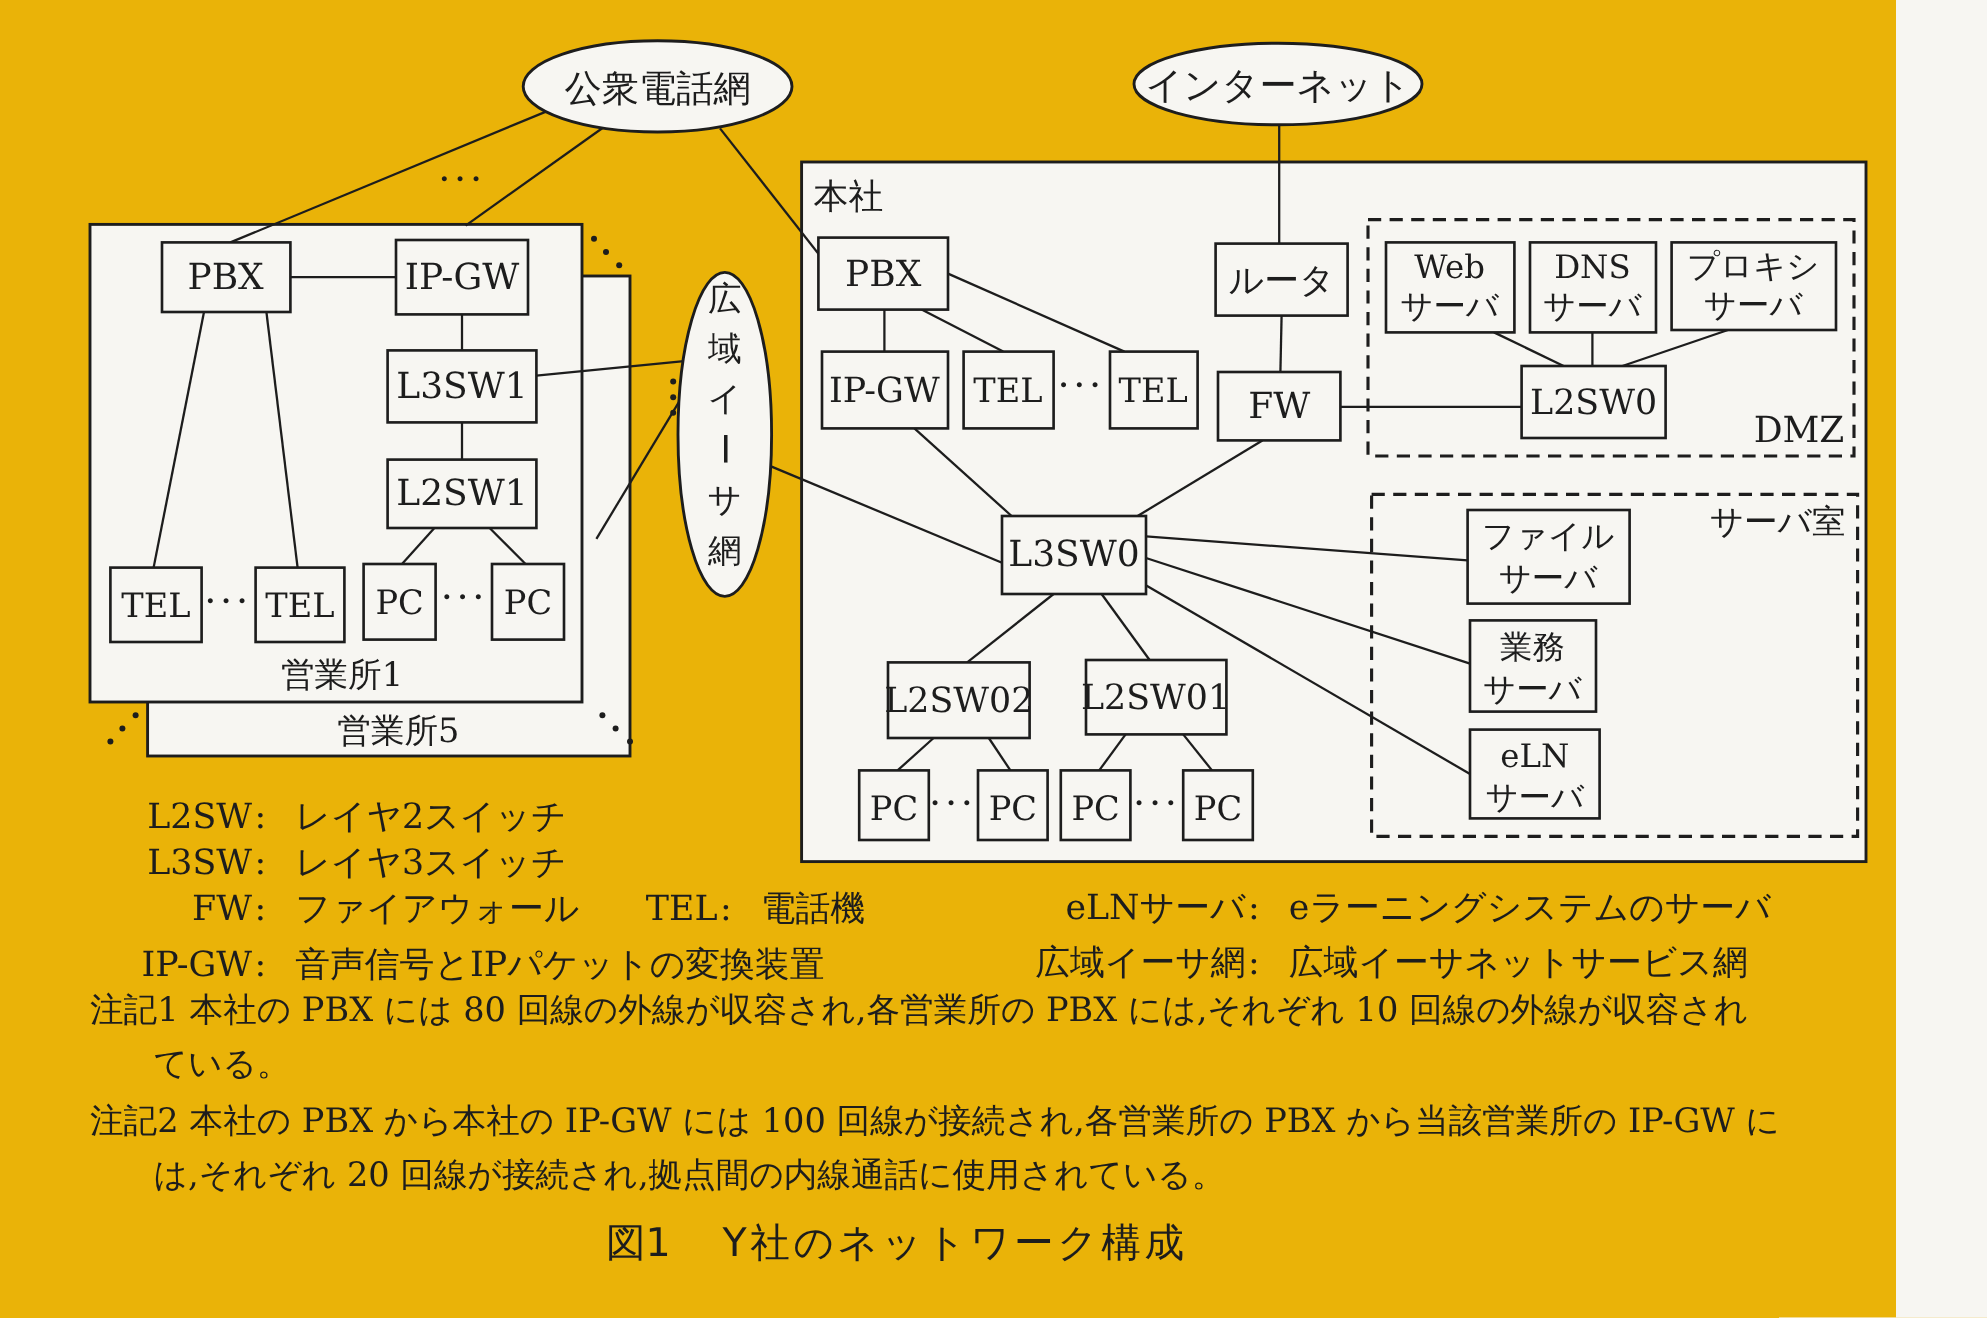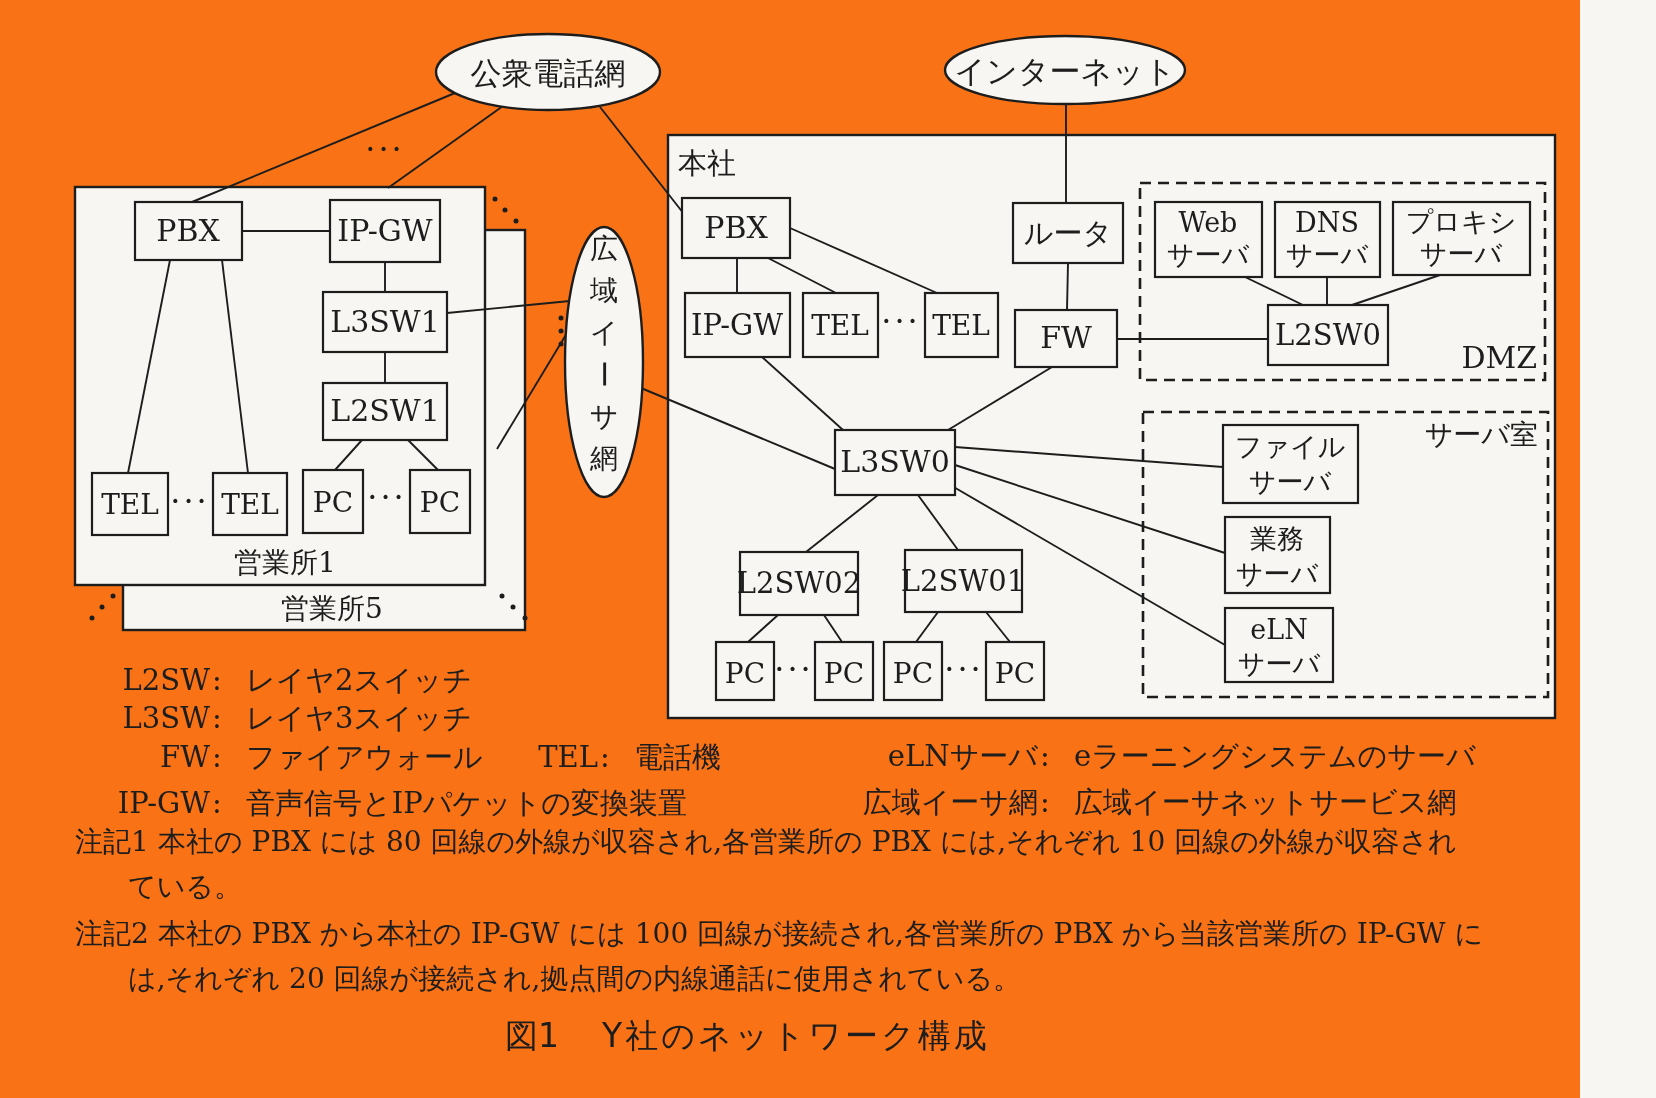--- a/index.html
+++ b/index.html
@@ -1,16 +1,16 @@
 <!DOCTYPE html>
 <html><head>
 <meta charset="utf-8">
 <style>
   html,body{margin:0;padding:0;background:#f7f6f2;}
-  .stage{position:relative;width:1580px;height:1098px;background:#f97316;overflow:hidden;}
+  .stage{position:relative;width:1580px;height:1098px;background:#eab308;overflow:hidden;}
   svg{position:absolute;left:0;top:0;}
   .box{fill:#f7f6f2;stroke:#1d1d1d;stroke-width:2.2;}
   .outer{fill:#f7f6f2;stroke:#1d1d1d;stroke-width:2.4;}
   .dashedbox{fill:none;stroke:#1d1d1d;stroke-width:2.6;stroke-dasharray:11 7;}
   .edge{stroke:#1d1d1d;stroke-width:1.9;fill:none;}
   .ell{fill:#f7f6f2;stroke:#1d1d1d;stroke-width:2.4;}
   .dot{fill:#1d1d1d;}
   text{font-family:"DejaVu Serif","Liberation Serif",serif;fill:#1d1d1d;}
   .cap{font-family:"DejaVu Sans","Liberation Sans",sans-serif;}
 </style>

